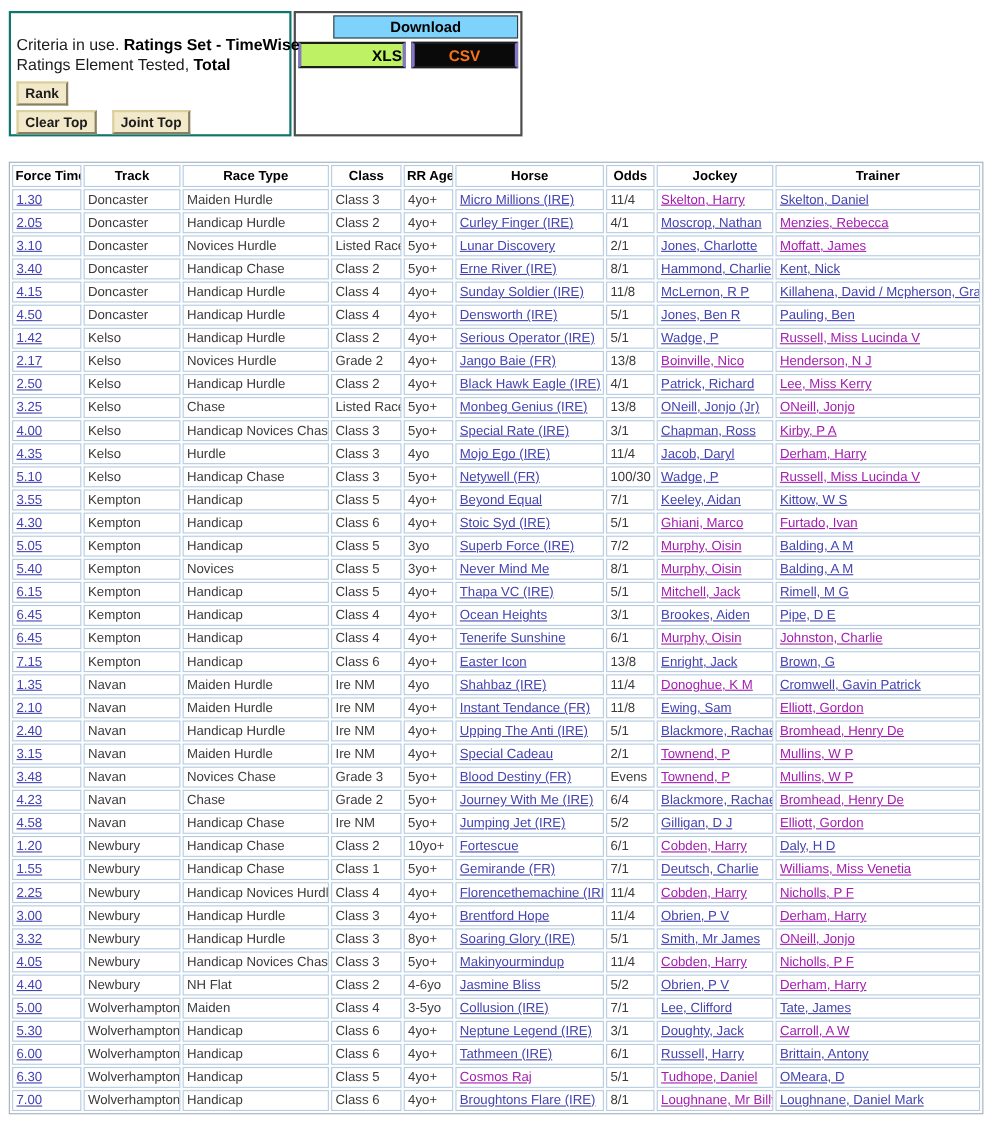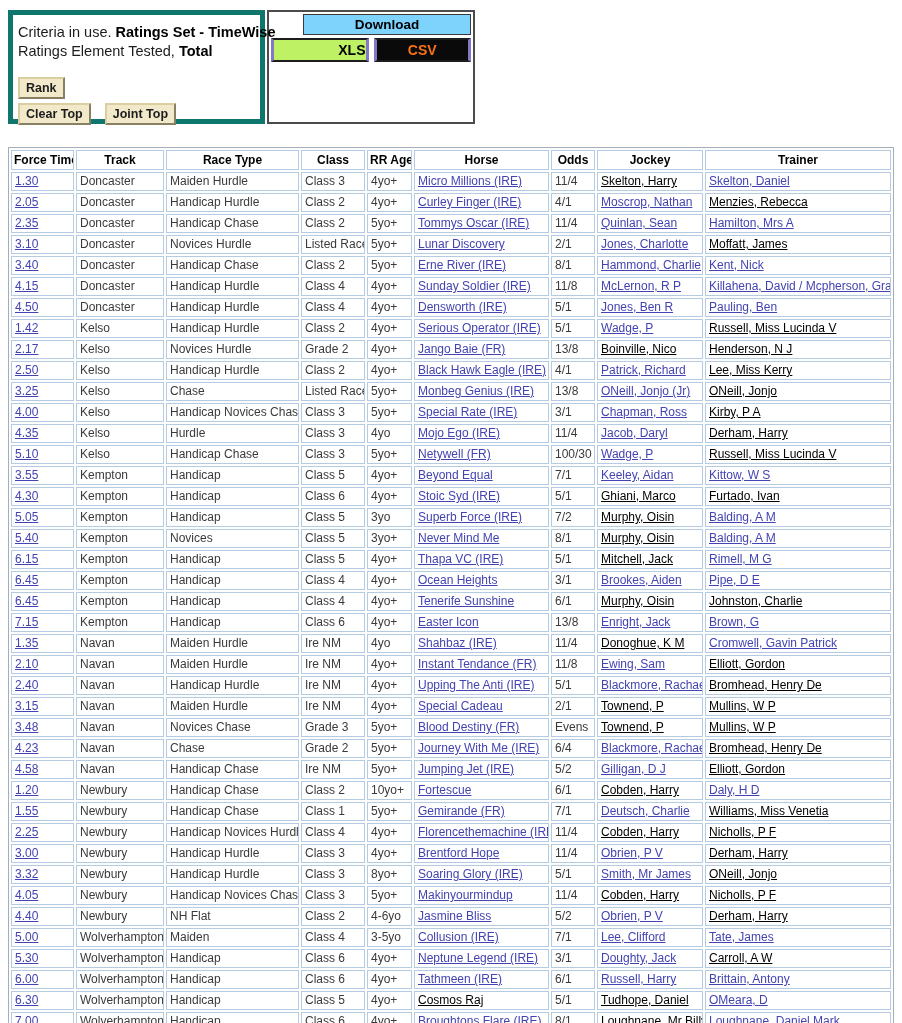--- a/index.html
+++ b/index.html
@@ -5,22 +5,22 @@
   * { box-sizing: border-box; }
   html,body { margin:0; padding:0; background:#fff; }
   body {
     width:902px; height:1023px; overflow:hidden;
     font-family:"Liberation Sans", sans-serif; color:#000;
   }
 
   
   .top-area { display:flex; align-items:stretch; margin:10px 0 0 8px; }
   .criteria-box {
-    width:257px; height:114px; border:5px solid #0f766e;
-    padding:8px 5px; position:relative; background:#fff;
+    width:257px; height:114px; border:2px solid #0f766e;
+    padding:20px 5px; position:relative; background:#fff;
   }
   .criteria-text { font-size:14.5px; line-height:1.3; white-space:nowrap; color:#1c1c1c; }
   .criteria-text b { color:#000; }
   .btn {
     display:inline-block; background:#f2e9ca; border:2px outset #dccf9f;
     font-family:"Liberation Sans", sans-serif; font-weight:bold; font-size:12.5px;
     color:#1c1c1c; padding:2px 6px; cursor:pointer;
   }
   .rank-row { position:absolute; left:5px; top:62px; }
   .cjt-row  { position:absolute; left:5px; top:88px; }
@@ -55,21 +55,21 @@
     border:1px solid #b5cbe1; background:#fff; color:#000;
     font-weight:bold; text-align:center; padding:2px 2px;
     white-space:nowrap; overflow:hidden;
   }
   .races td {
     border:1px solid #b5cbe1; background:#fff; color:#3a3a3a;
     padding:1px 3px; line-height:15px; white-space:nowrap; overflow:hidden;
     text-align:left;
   }
   .lk { color:#4343b2; text-decoration:underline; cursor:pointer; }
-  .lk.visited { color:#000000; }
+  .lk.visited { color:#a21caf; }
 </style>
 </head>
 <body>
 
 <div class="top-area">
   <div class="criteria-box">
     <div class="criteria-text">
       <span>Criteria in use. </span><b>Ratings Set - TimeWise</b><br>
       <span>Ratings Element Tested, </span><b>Total</b>
     </div>
@@ -134,31 +134,20 @@
         <td>Doncaster</td>
         <td>Handicap Hurdle</td>
         <td>Class 2</td>
         <td>4yo+</td>
         <td><span class="lk">Curley Finger (IRE)</span></td>
         <td>4/1</td>
         <td><span class="lk">Moscrop, Nathan</span></td>
         <td><span class="lk visited">Menzies, Rebecca</span></td>
       </tr>
 
-      <tr>
-        <td><span class="lk">2.35</span></td>
-        <td>Doncaster</td>
-        <td>Handicap Chase</td>
-        <td>Class 2</td>
-        <td>5yo+</td>
-        <td><span class="lk">Tommys Oscar (IRE)</span></td>
-        <td>11/4</td>
-        <td><span class="lk">Quinlan, Sean</span></td>
-        <td><span class="lk">Hamilton, Mrs A</span></td>
-      </tr>
 
       <tr>
         <td><span class="lk">3.10</span></td>
         <td>Doncaster</td>
         <td>Novices Hurdle</td>
         <td>Listed Race</td>
         <td>5yo+</td>
         <td><span class="lk">Lunar Discovery</span></td>
         <td>2/1</td>
         <td><span class="lk">Jones, Charlotte</span></td>

